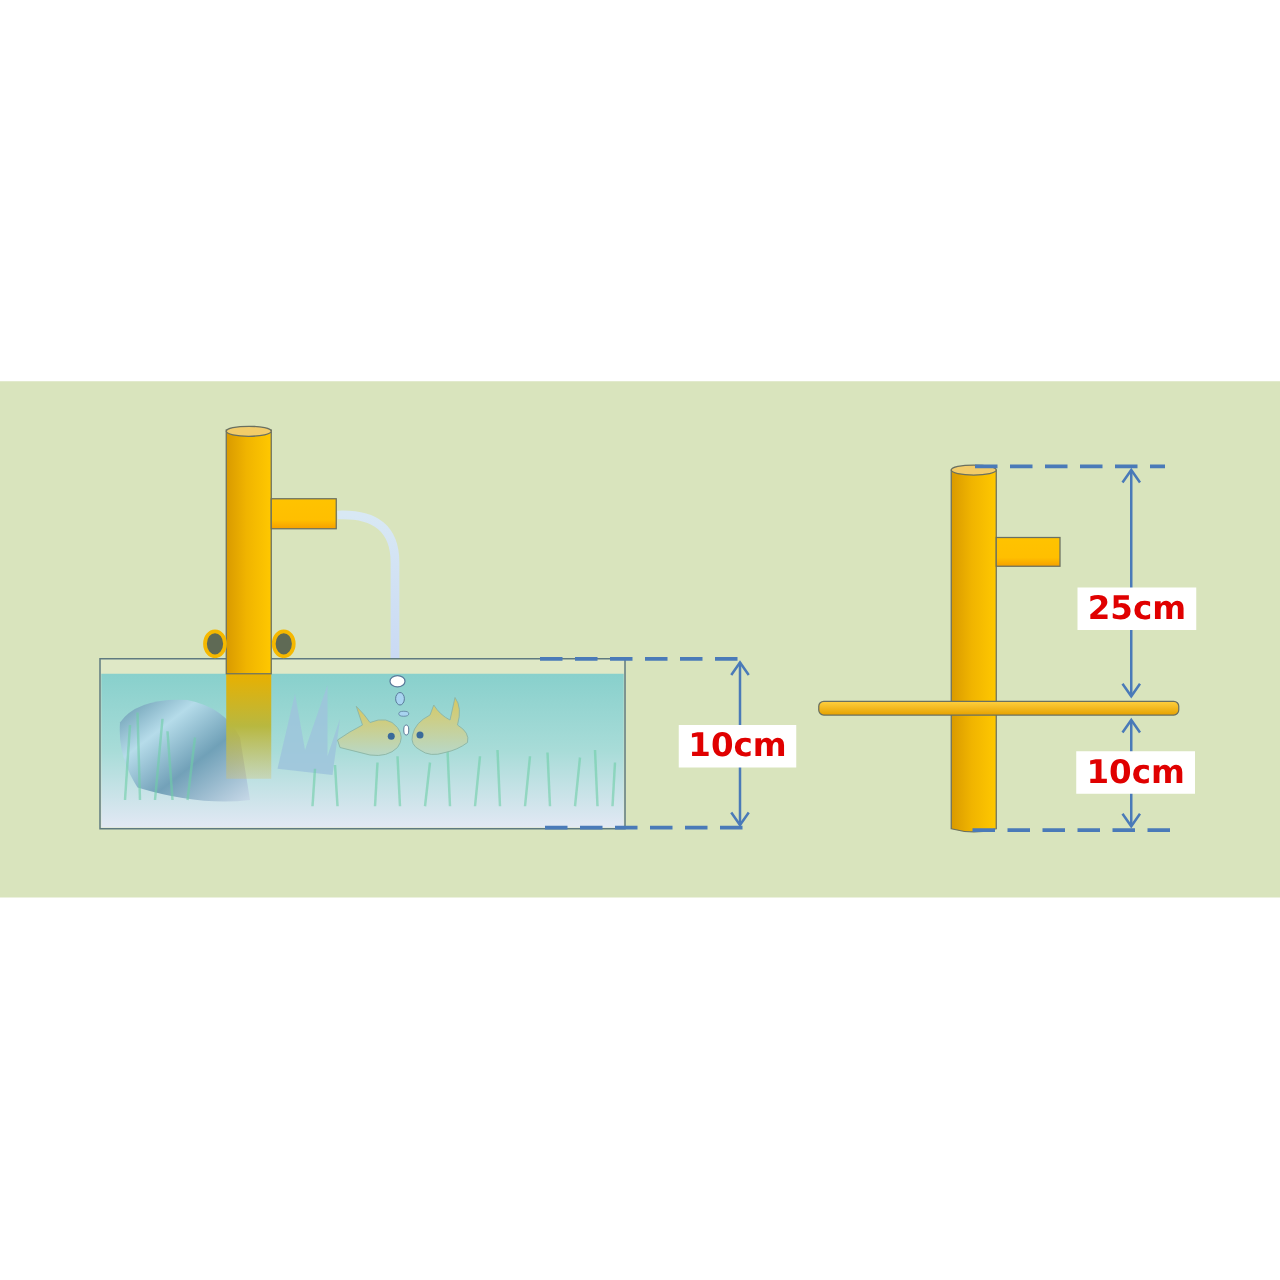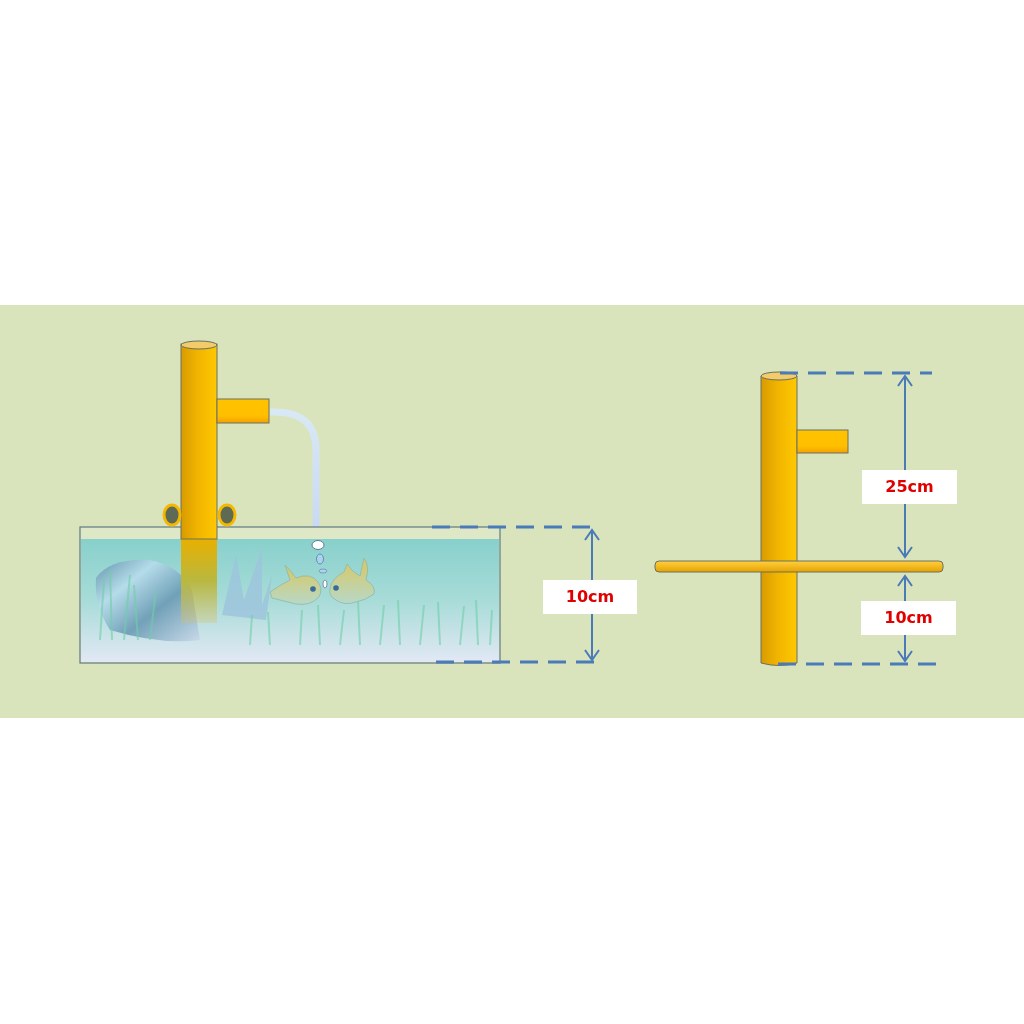--- a/index.html
+++ b/index.html
@@ -1,19 +1,19 @@
 <!DOCTYPE html>
 <html><head>
 <meta charset="utf-8">
 <style>
   html, body { margin: 0; padding: 0; background: #ffffff; }
   body { width: 1024px; height: 1024px; position: relative; overflow: hidden; font-family: "Liberation Sans", sans-serif; }
   .band { position: absolute; left: 0; top: 305px; width: 1024px; height: 413px; background: #d9e4bd; }
   svg { position: absolute; left: 0; top: 0; }
-  .label-box { position: absolute; background: #ffffff; color: #e00000; font-weight: bold; font-size: 16px; text-align: center; line-height: 34px; font-family: "DejaVu Sans", sans-serif; }
+  .label-box { position: absolute; background: #ffffff; color: #e00000; font-weight: bold; font-size: 26px; text-align: center; line-height: 34px; font-family: "DejaVu Sans", sans-serif; }
 </style>
 </head>
 <body>
 
 <div class="band"></div>
 
 <svg width="1024" height="1024" viewBox="0 0 1024 1024">
   <defs>
     <linearGradient id="pipeGrad" x1="0" x2="1" y1="0" y2="0">
       <stop offset="0" stop-color="#d99a00"></stop>

